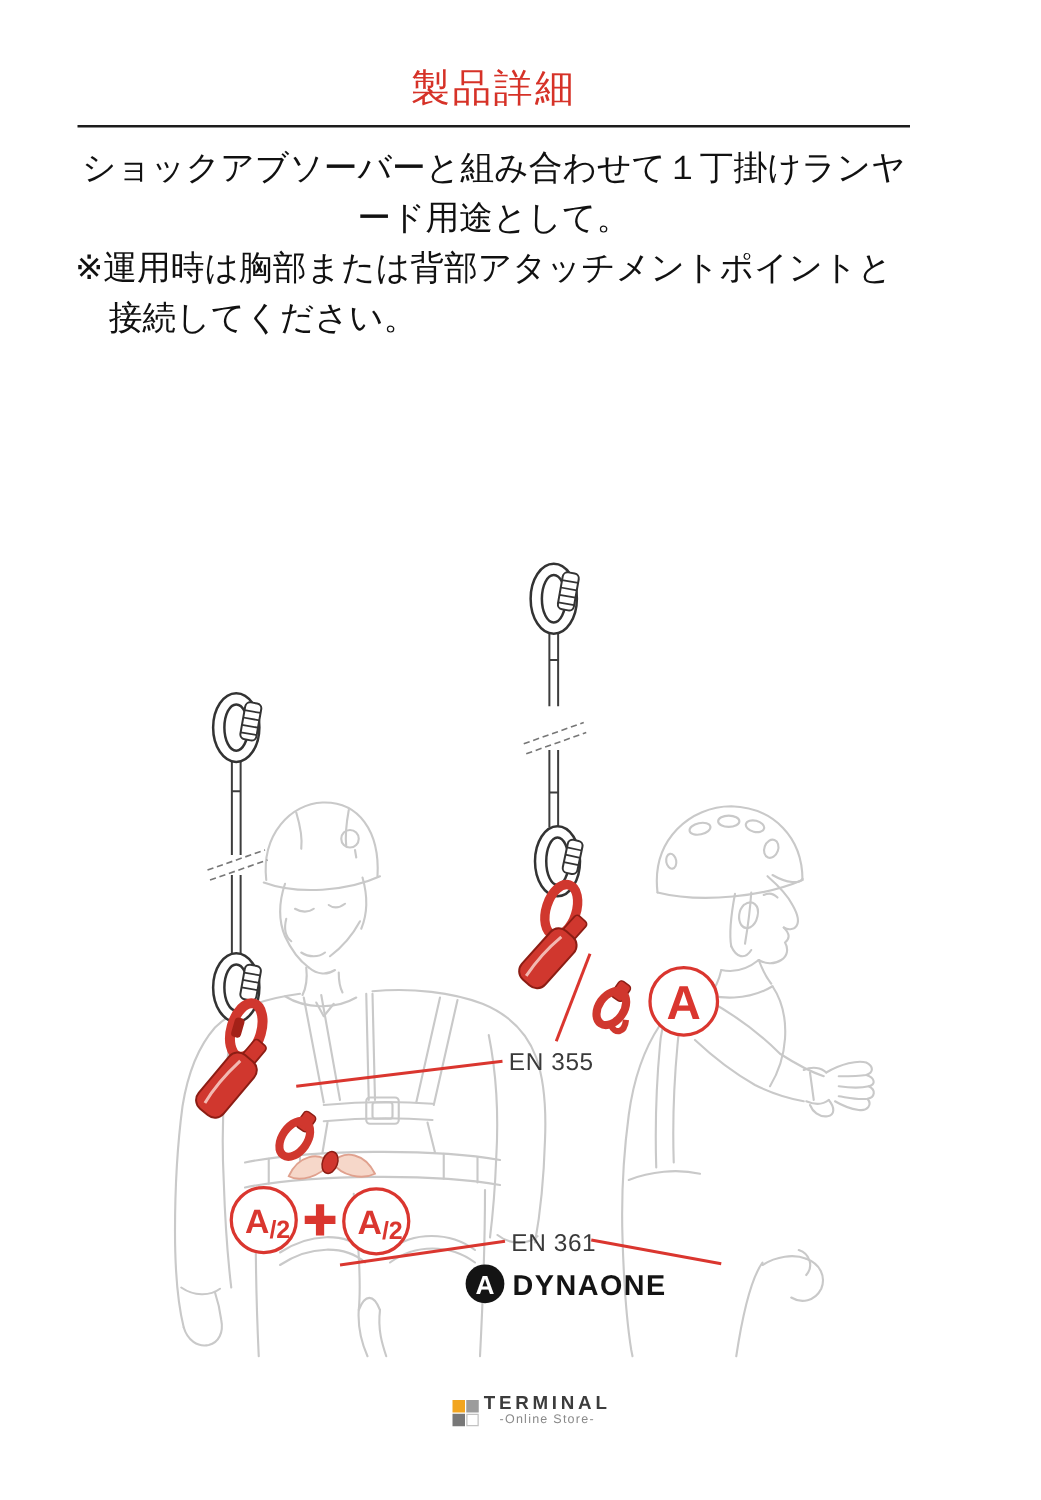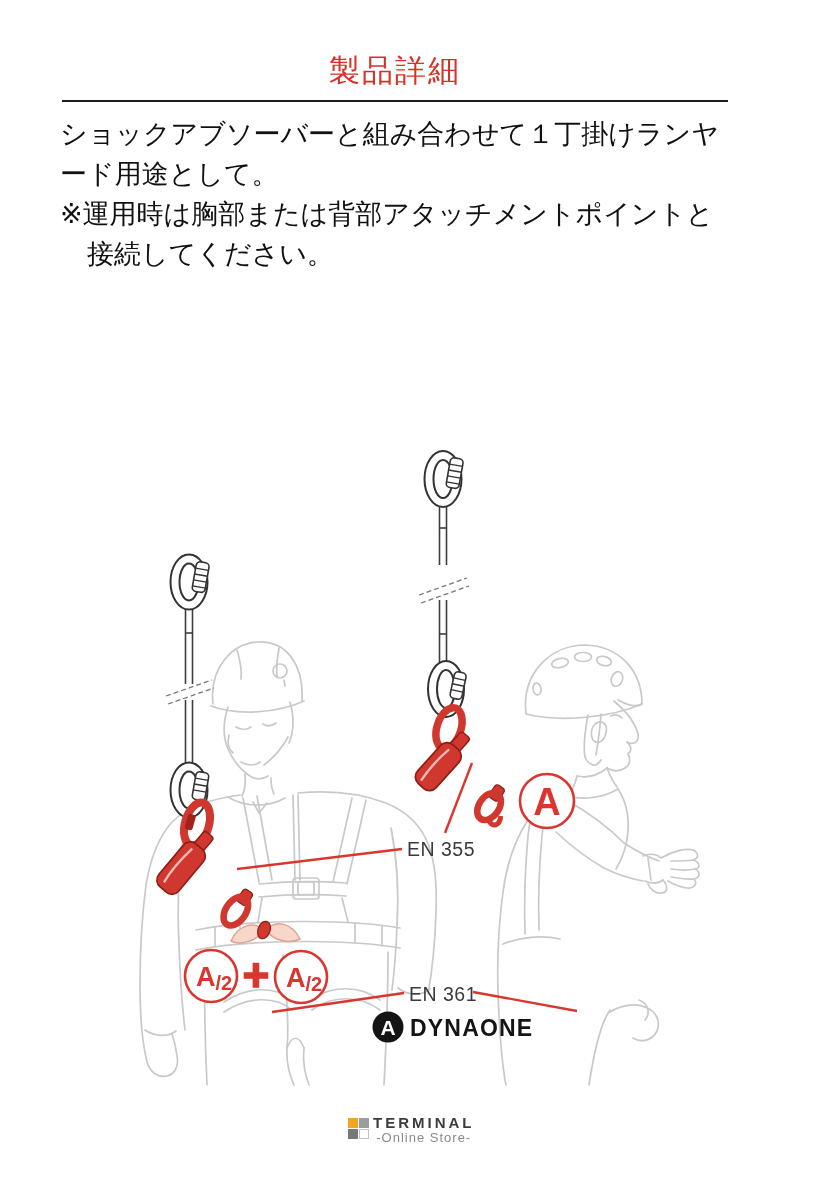--- a/index.html
+++ b/index.html
@@ -4,35 +4,35 @@
 <style>
   html,body{margin:0;padding:0;background:#fff;}
   #page{position:relative;width:790px;height:1200px;background:#ffffff;overflow:hidden;
         font-family:"Liberation Sans","DejaVu Sans",sans-serif;color:#111;}
   
   .hdr{margin-top:50px;text-align:center;font-size:31px;letter-spacing:2px;color:#d63228;}
   .hdr-rule{margin:8px 62px 0 62px;border-top:2px solid #1c1c1c;height:0;}
   
   .desc{margin:12px 60px 0 60px;font-size:27px;line-height:40px;color:#111;
         text-align:left;word-break:break-all;}
-  .desc .lead{margin:0;}
+  .desc .lead{margin:0;text-align:center;}
   .desc .note{margin:0;padding-left:27px;text-indent:-27px;}
   
   #illu{position:absolute;left:0;top:430px;width:833px;height:665px;}
   
-  .footer-logo{position:absolute;left:348px;top:1115px;display:flex;align-items:flex-start;}
+  .footer-logo{position:absolute;left:362px;top:1115px;display:flex;align-items:flex-end;}
   .logo-grid{display:grid;grid-template-columns:10px 10px;grid-template-rows:10px 10px;gap:1px;margin-top:3px;}
   .logo-grid span{display:block;width:10px;height:10px;}
   .sq-tl{background:#f2a51f;}
   .sq-tr{background:#9c9c9c;}
   .sq-bl{background:#787878;}
   .sq-br{background:#ffffff;border:1px solid #c2c2c2;box-sizing:border-box;}
   .logo-text{margin-left:4px;line-height:1;}
   .brand-name{font-size:15px;font-weight:600;letter-spacing:3px;color:#3c3c3c;}
-  .brand-tagline{font-size:13px;color:#8a8a8a;letter-spacing:1px;text-align:center;margin-top:1px;}
+  .brand-tagline{font-size:10px;color:#8a8a8a;letter-spacing:1px;text-align:center;margin-top:1px;}
 </style>
 </head>
 <body>
 
 <div id="page">
 
   <div class="hdr">製品詳細</div>
   <div class="hdr-rule"></div>
 
   <div class="desc">

